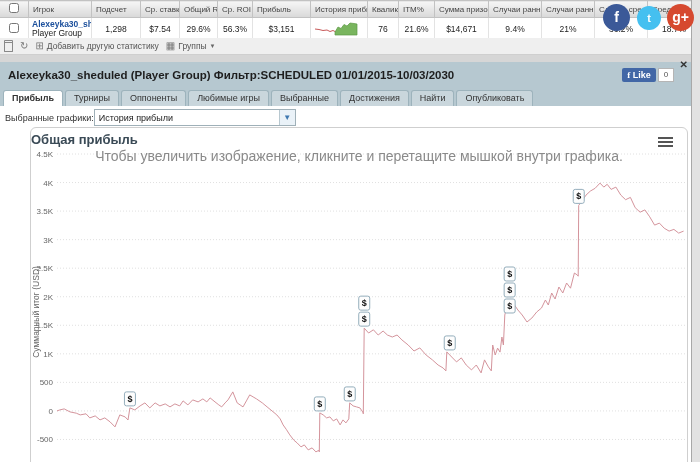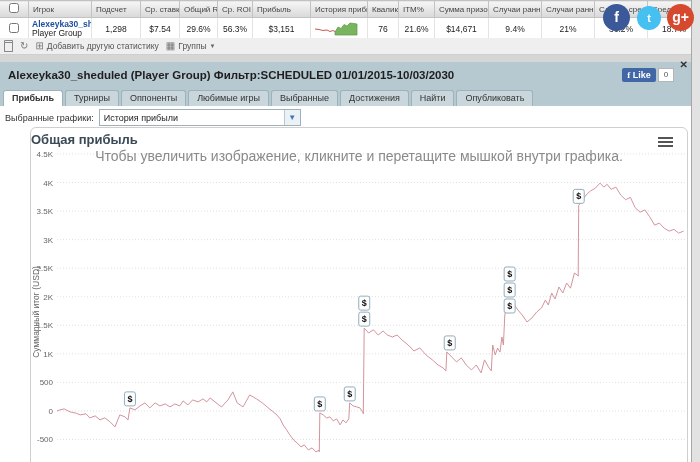--- a/index.html
+++ b/index.html
@@ -31,21 +31,21 @@
   .fb-like{position:absolute;right:36px;top:6px;width:34px;height:14px;background:#4267a6;border-radius:2px;
        color:#fff;font-size:9px;font-weight:bold;text-align:center;line-height:14px}
   .fb-count{position:absolute;right:18px;top:6px;width:14px;height:12px;background:#fff;border:1px solid #b5b5b5;
        font-size:8px;color:#555;text-align:center;line-height:12px;font-weight:normal}
   .close-x{position:absolute;right:4px;top:-2px;font-size:10px;font-weight:bold;color:#333;line-height:10px}
   .tabs{background:#b6c8d0;display:flex;gap:2px;padding:0 3px;height:18px;align-items:flex-end}
   .tab{background:#c9d6dc;border:1px solid #9db3bc;border-bottom:none;border-radius:3px 3px 0 0;
        padding:2px 8px 3px 8px;font-size:9px;color:#333;white-space:nowrap}
   .tab.active{background:#fff;font-weight:bold;position:relative;top:1px;padding-bottom:4px}
   .content{position:relative;background:#fff;height:356px}
-  .select-row{display:flex;align-items:center;gap:5px;padding:3px 0 0 5px;font-size:9px;color:#333}
+  .select-row{display:flex;align-items:center;padding:3px 0 0 5px;font-size:9px;color:#333}
   .selectbox{width:196px;height:15px;border:1px solid #9fb0b8;background:#fff;display:flex;align-items:center;
        justify-content:space-between;font-size:9px;color:#222;padding-left:4px}
   .selectbox .arrow{color:#3f78b0;background:#eaf2f8;border-left:1px solid #b8c8d0;width:15px;height:100%;
        display:flex;align-items:center;justify-content:center;font-size:8px}
   
   .chart-box{position:absolute;left:30px;top:21px;width:656px;height:356px;border:1px solid #cfcfcf;border-radius:6px;background:#fff;overflow:hidden}
   .chart-title{position:absolute;left:0;top:4px;width:100%;text-align:left;font-size:13px;font-weight:bold;color:#3a4a56}
   .chart-sub{position:absolute;left:0;top:20px;width:100%;text-align:center;font-size:14px;color:#8a8a8a}
   .burger{position:absolute;right:14px;top:9px;width:15px}
   .burger div{height:2px;background:#555;margin-bottom:2px}

